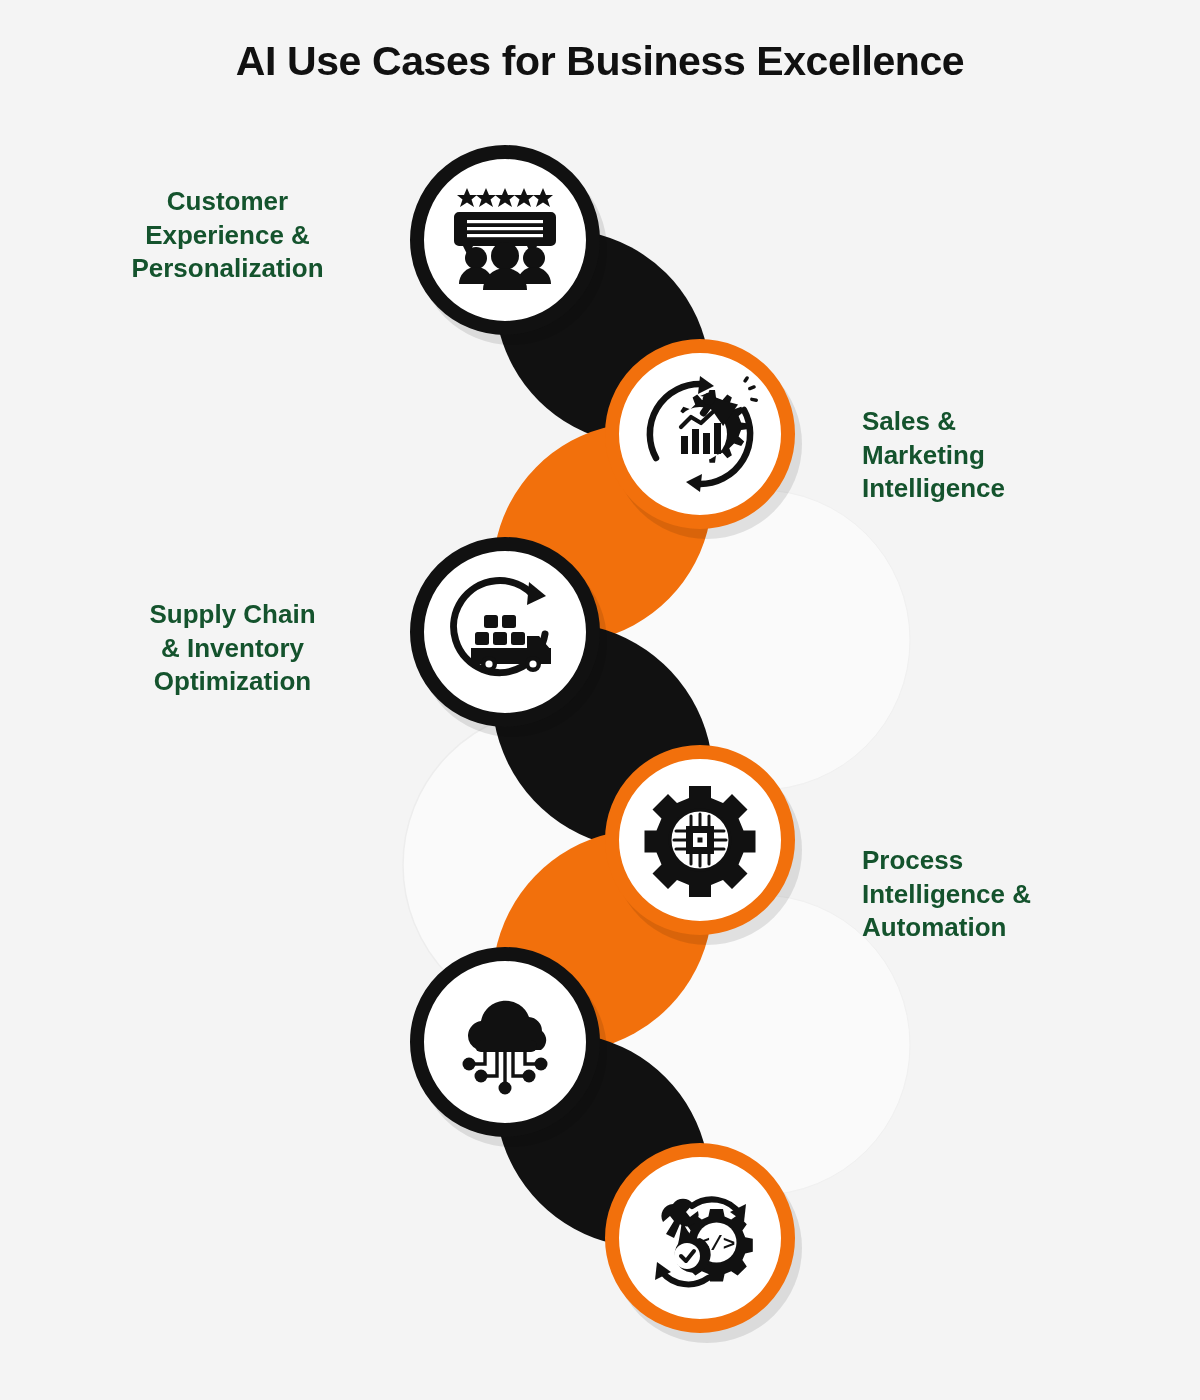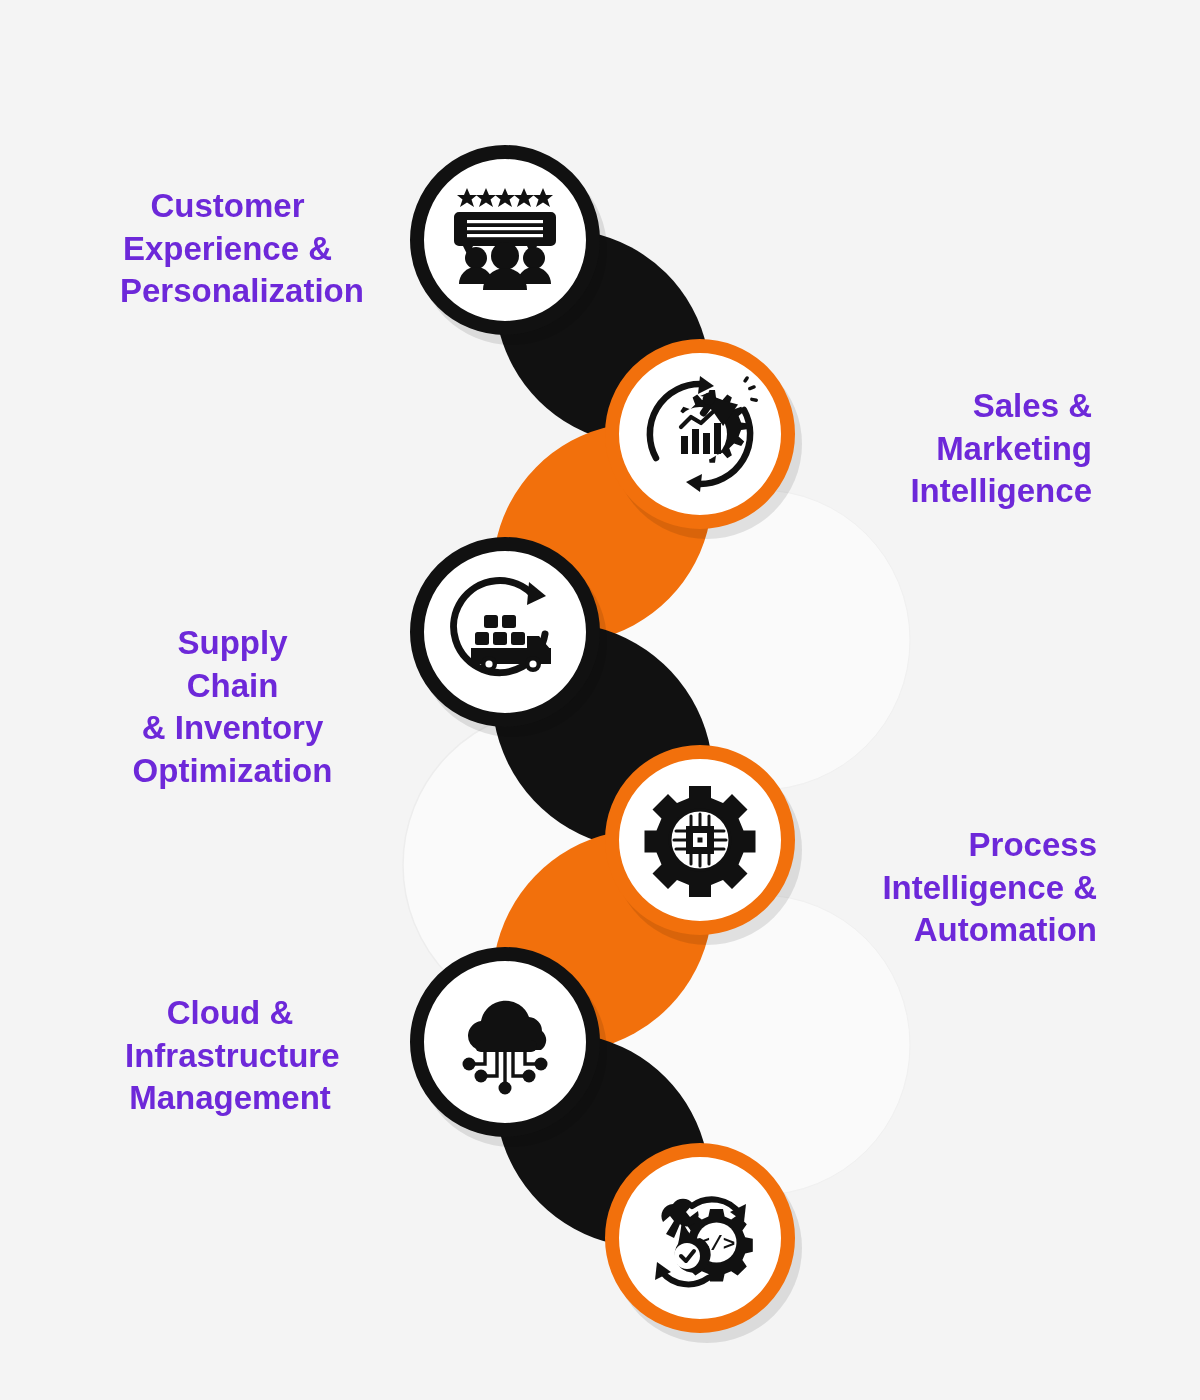--- a/index.html
+++ b/index.html
@@ -15,28 +15,28 @@
     position:absolute;left:0;right:0;top:38px;
     text-align:center;
     font-size:41px;
     font-weight:bold;
     letter-spacing:-0.4px;
     color:#111111;
     white-space:nowrap;
   }
   .label{
     position:absolute;
-    font-size:33px;
+    font-size:26px;
     font-weight:bold;
     line-height:1.29;
-    color:#6d28d9;
+    color:#14532d;
     white-space:pre-line;
   }
   .label.left{text-align:center;}
-  .label.right{text-align:right;}
+  .label.right{text-align:left;margin-top:20px;}
   svg{position:absolute;left:0;top:0;}
 </style>
 </head>
 <body>
 
 <div id="stage">
 
   <svg id="bg-layer" width="1200" height="1400">
     <defs>
 
@@ -229,35 +229,33 @@
         <text x="76.5" y="72" font-family="'Liberation Mono', monospace" font-size="21" font-weight="bold" fill="#111111" text-anchor="middle">&lt;/&gt;</text>
 
         <path fill="#111111" d="M33 26 a12 12 0 0 1 20 0 l-7 8 4 5 8 -6 a12 12 0 0 1 -17 14 l-1 -1 -6 14 -8 -4 8 -13 -4 -5 -7 6 a12 12 0 0 1 10 -18 z"></path>
         <path fill="#111111" d="M42 42 q-2 16 -4 24 a18 18 0 1 0 22 -6 q-9 3 -18 -18 z"></path>
         <circle cx="47" cy="78" r="13" fill="#ffffff"></circle>
         <polyline points="41,78 46,83 54,73" fill="none" stroke="#111111" stroke-width="4" stroke-linecap="round" stroke-linejoin="round"></polyline>
       </g>
     </g>
   </svg>
 
+  <div id="title">AI Use Cases for Business Excellence</div>
 
   <div class="label left" style="left:120px;top:185px;width:215px;">Customer
 Experience &amp;
 Personalization</div>
 
   <div class="label right" style="left:862px;top:385px;width:230px;">Sales &amp;
 Marketing
 Intelligence</div>
 
-  <div class="label left" style="left:130px;top:622px;width:205px;">Supply Chain
+  <div class="label left" style="left:130px;top:598px;width:205px;">Supply Chain
 &amp; Inventory
 Optimization</div>
 
   <div class="label right" style="left:862px;top:824px;width:235px;">Process
 Intelligence &amp;
 Automation</div>
 
-  <div class="label left" style="left:125px;top:992px;width:210px;">Cloud &amp;
-Infrastructure
-Management</div>
 
 
 </div>
 
 </body></html>

